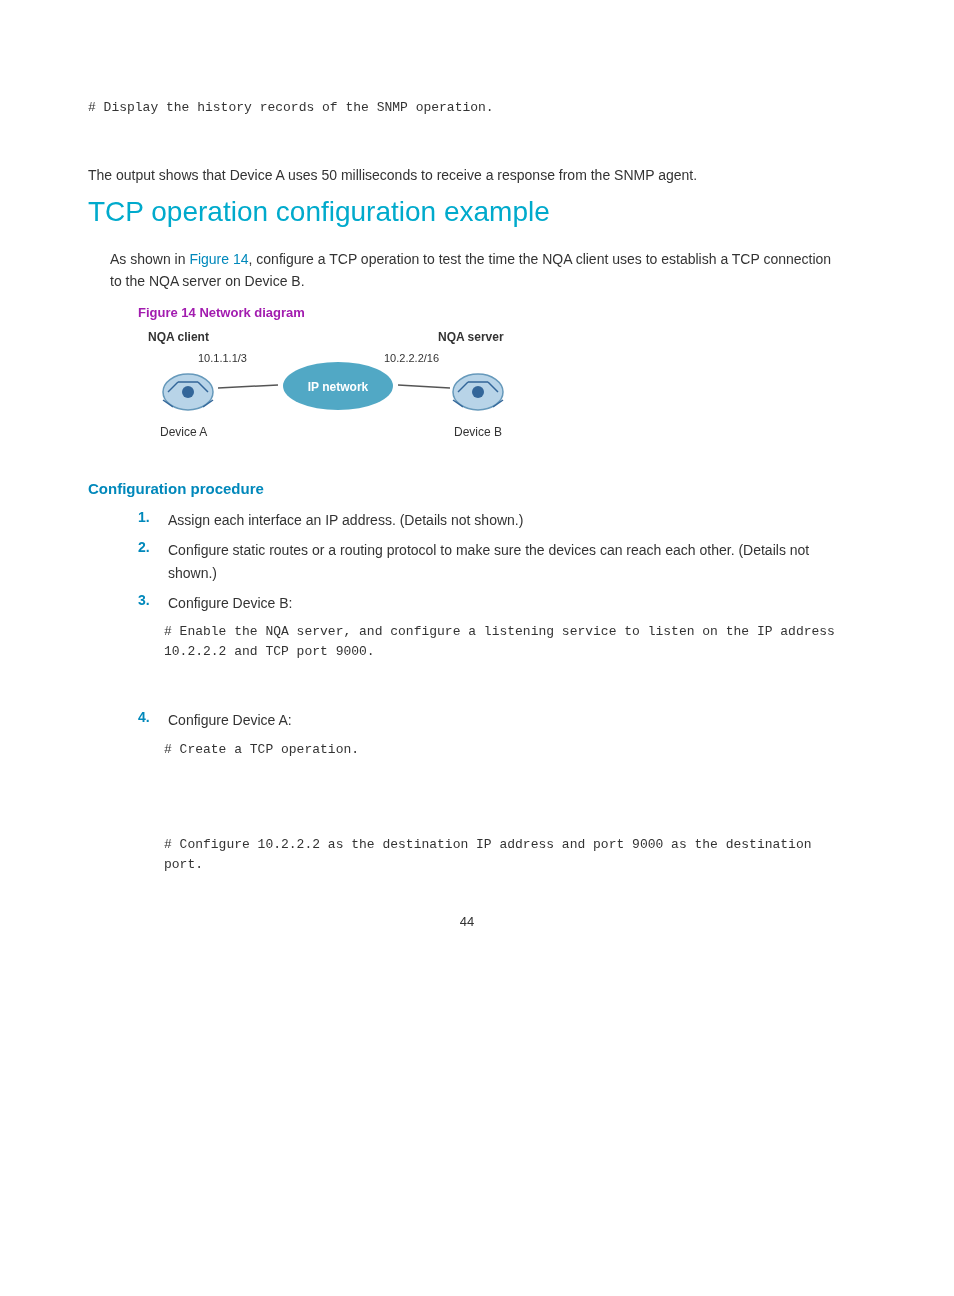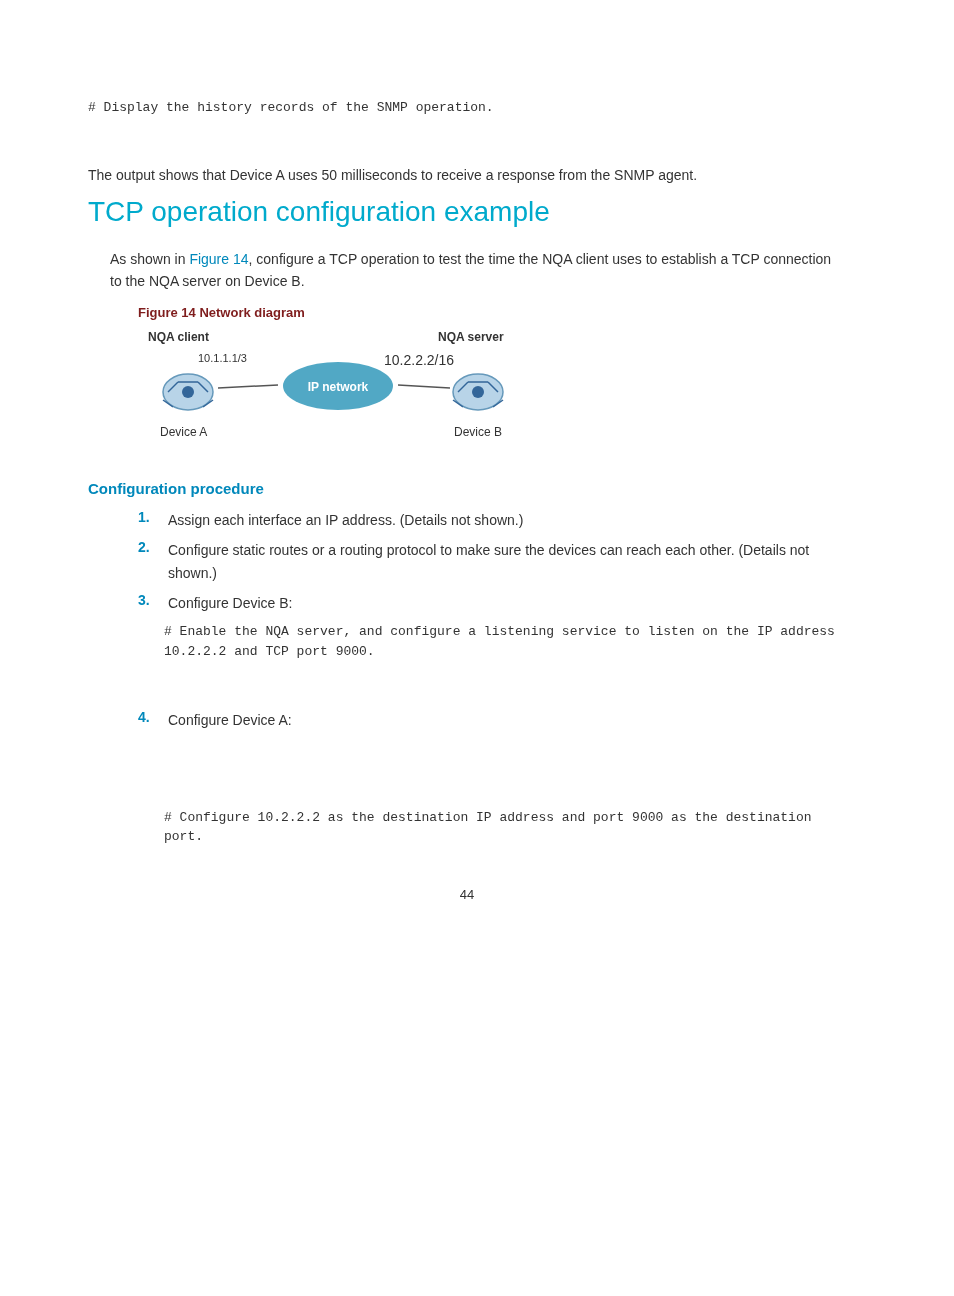--- a/index.html
+++ b/index.html
@@ -60,21 +60,21 @@
       font-size: 14px;
       color: #333;
       line-height: 1.6;
       margin-left: 22px;
       margin-bottom: 12px;
     }
 
     .figure-caption {
       font-size: 13px;
       font-weight: bold;
-      color: #7f1d1d;
+      color: #a21caf;
       margin-bottom: 10px;
       margin-left: 50px;
       margin-top: 10px;
     }
 
     .figure-link {
       color: #0088bb;
       text-decoration: none;
     }
 
@@ -107,21 +107,21 @@
 
     .ip-addr-left {
       font-size: 11px;
       color: #333;
       position: absolute;
       left: 60px;
       top: 22px;
     }
 
     .ip-addr-right {
-      font-size: 14px;
+      font-size: 11px;
       color: #333;
       position: absolute;
       left: 246px;
       top: 22px;
     }
 
     .device-icon-left {
       position: absolute;
       left: 20px;
       top: 32px;
@@ -287,20 +287,21 @@
   </div>
   <div class="code-text"># Enable the NQA server, and configure a listening service to listen on the IP address 10.2.2.2 and TCP port 9000.</div>
 
   <div class="divider-space"></div>
   <div class="divider-space"></div>
 
   <div class="step-row">
     <span class="step-num">4.</span>
     <span class="step-text">Configure Device A:</span>
   </div>
+  <div class="code-text"># Create a TCP operation.</div>
 
   <div class="divider-space"></div>
   <div class="divider-space"></div>
   <div class="divider-space"></div>
 
   <div class="code-text"># Configure 10.2.2.2 as the destination IP address and port 9000 as the destination port.</div>
 
   <div class="page-number">44</div>
 
 </div>

